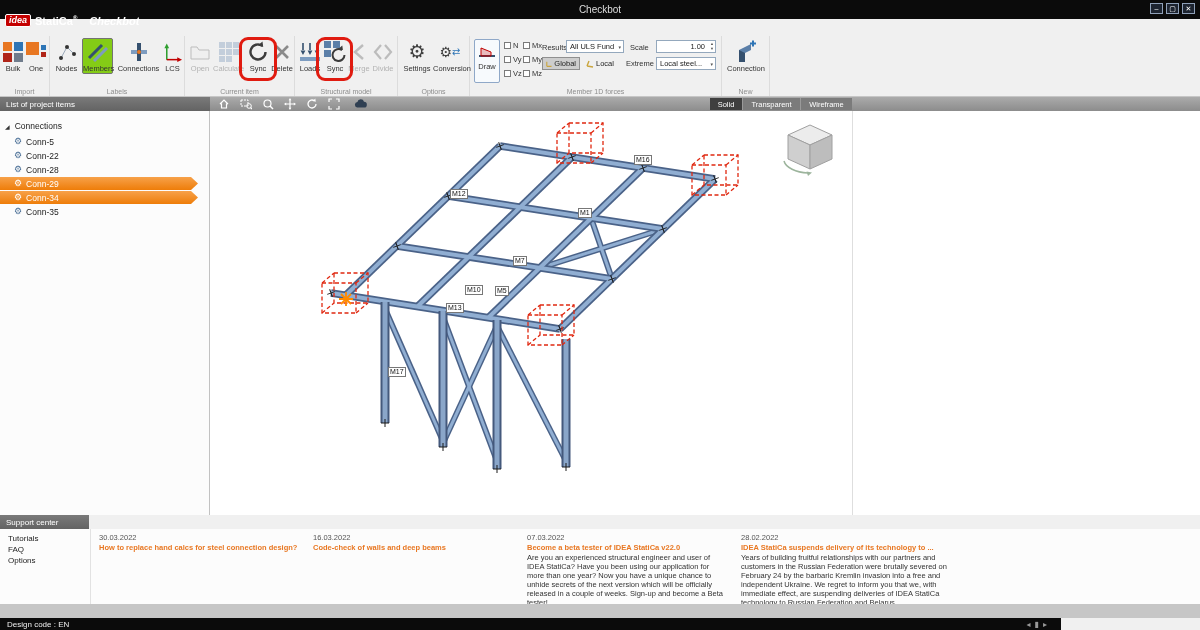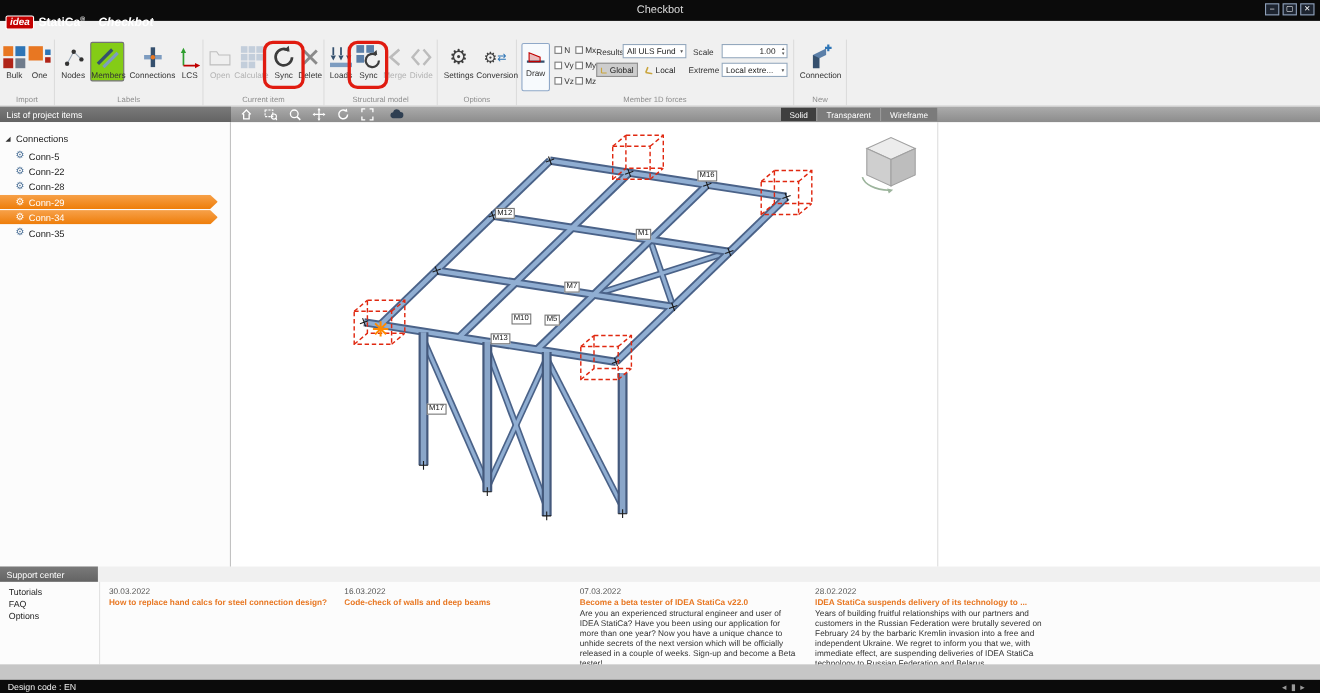--- a/index.html
+++ b/index.html
@@ -81,21 +81,21 @@
 
 
 .supbody{position:absolute;left:0;top:529px;width:90px;height:75px;background:#fcfcfc}
 .suplink{position:absolute;left:8px;font-size:8px;color:#222;cursor:pointer}
 .newsbody{position:absolute;left:90px;top:529px;width:1110px;height:75px;background:#fcfcfc;border-left:1px solid #e2e2e2}
 .ncol{position:absolute;top:4px}
 .ndate{font-size:7.5px;color:#555}
 .ntitle{font-size:7.5px;font-weight:bold;color:#e87722;white-space:nowrap;overflow:hidden;margin:1px 0;cursor:pointer}
 .nbody{font-size:7.5px;line-height:9px;color:#333}
 .grayband{position:absolute;left:0;top:604px;width:1200px;height:14px;background:#c6c6c6}
-.statusbar{position:absolute;left:0;top:618px;width:1200px;height:12px;background:#0b0b0b;color:#eee;font-size:8px}
+.statusbar{position:absolute;left:0;top:618px;width:1061px;height:12px;background:#0b0b0b;color:#eee;font-size:8px}
 
 
 .redcube{fill:none;stroke:#e02810;stroke-width:1.3;stroke-dasharray:4 2.5}
 .ncross{stroke:#1a1a1a;stroke-width:1;fill:none}
 </style>
 </head>
 <body>
 
 <div class="app">
 
@@ -347,21 +347,21 @@
       <span class="flabel" style="left:160px;top:7px">Scale</span>
       <div class="spin" style="left:186px;top:4px;width:60px">
         <span>1.00</span>
         <span class="updown">
             <span>▲</span>
             <span>▼</span>
           </span>
       </div>
       <span class="flabel" style="left:156px;top:23px">Extreme</span>
       <div class="dd" style="left:186px;top:21px;width:60px">
-        <span>Local extre...</span>
+        <span>Local steel...</span>
         <span class="arr">▾</span>
       </div>
       <div class="glabel">Member 1D forces</div>
     </div>
 
     <div class="rgroup" style="left:722px;width:48px">
       <div class="rbtn" style="left:2px;width:44px">
         <span class="ric">
             <svg width="26" height="24" viewBox="0 0 26 24">
               <path d="M6 22 V10 h6 V22 z" fill="#35506e"></path>

